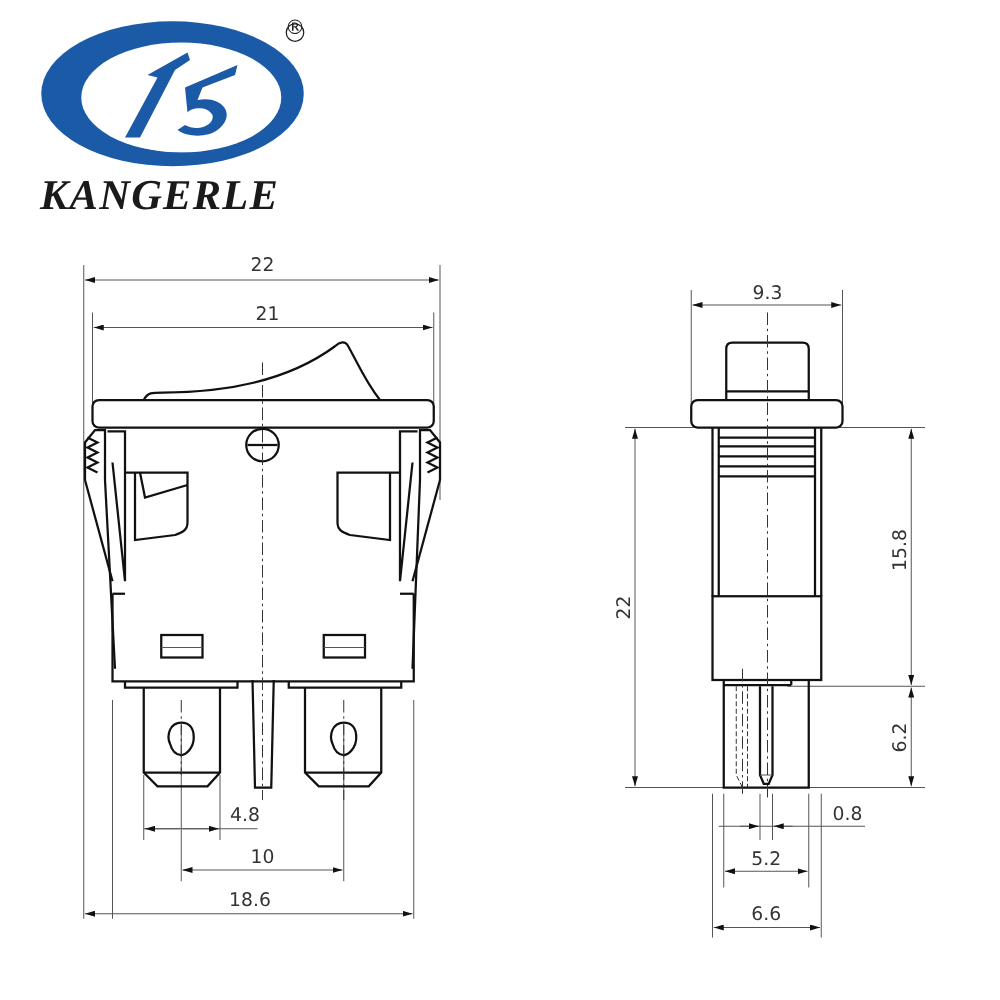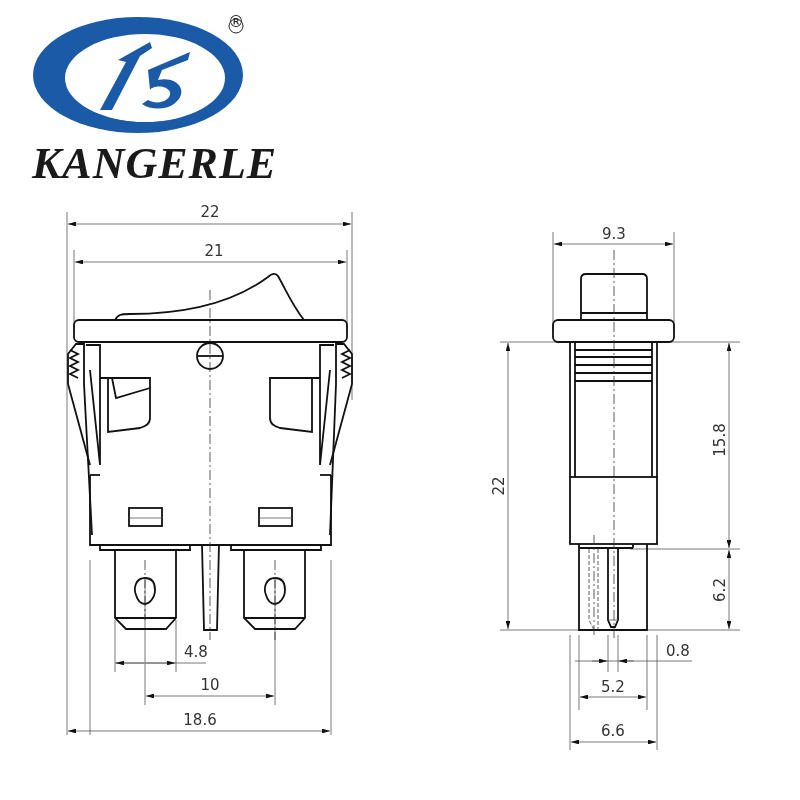--- a/index.html
+++ b/index.html
@@ -1,18 +1,18 @@
 <!DOCTYPE html>
 <html><head>
 <meta charset="utf-8">
 <style>
   html, body { margin: 0; padding: 0; background: #ffffff; }
   body { width: 800px; height: 800px; position: relative; overflow: hidden; font-family: "DejaVu Sans", sans-serif; }
   #drawing { position: absolute; left: 0; top: 0; }
-  .brand { position: absolute; left: 32px; top: 138px; font-family: "Liberation Serif", serif; font-style: italic; font-weight: bold; font-size: 44px; letter-spacing: 1px; color: #1a1a1a; }
+  .brand { position: absolute; left: 32px; top: 138px; font-family: "Liberation Serif", serif; font-style: italic; font-weight: bold; font-size: 34px; letter-spacing: 1px; color: #1a1a1a; }
   .reg { position: absolute; left: 228px; top: 12px; font-family: "DejaVu Sans", sans-serif; font-size: 16px; color: #222; }
   .dim { font-family: "DejaVu Sans", sans-serif; font-size: 15px; fill: #333; }
   .thin { stroke: #555; stroke-width: 0.8; fill: none; }
   .body { stroke: #111; stroke-width: 1.8; fill: none; }
   .center { stroke: #333; stroke-width: 0.8; stroke-dasharray: 10 3 2 3; fill: none; }
   .hidden { stroke: #333; stroke-width: 0.8; stroke-dasharray: 4 2; fill: none; }
 </style>
 </head>
 <body>
 

